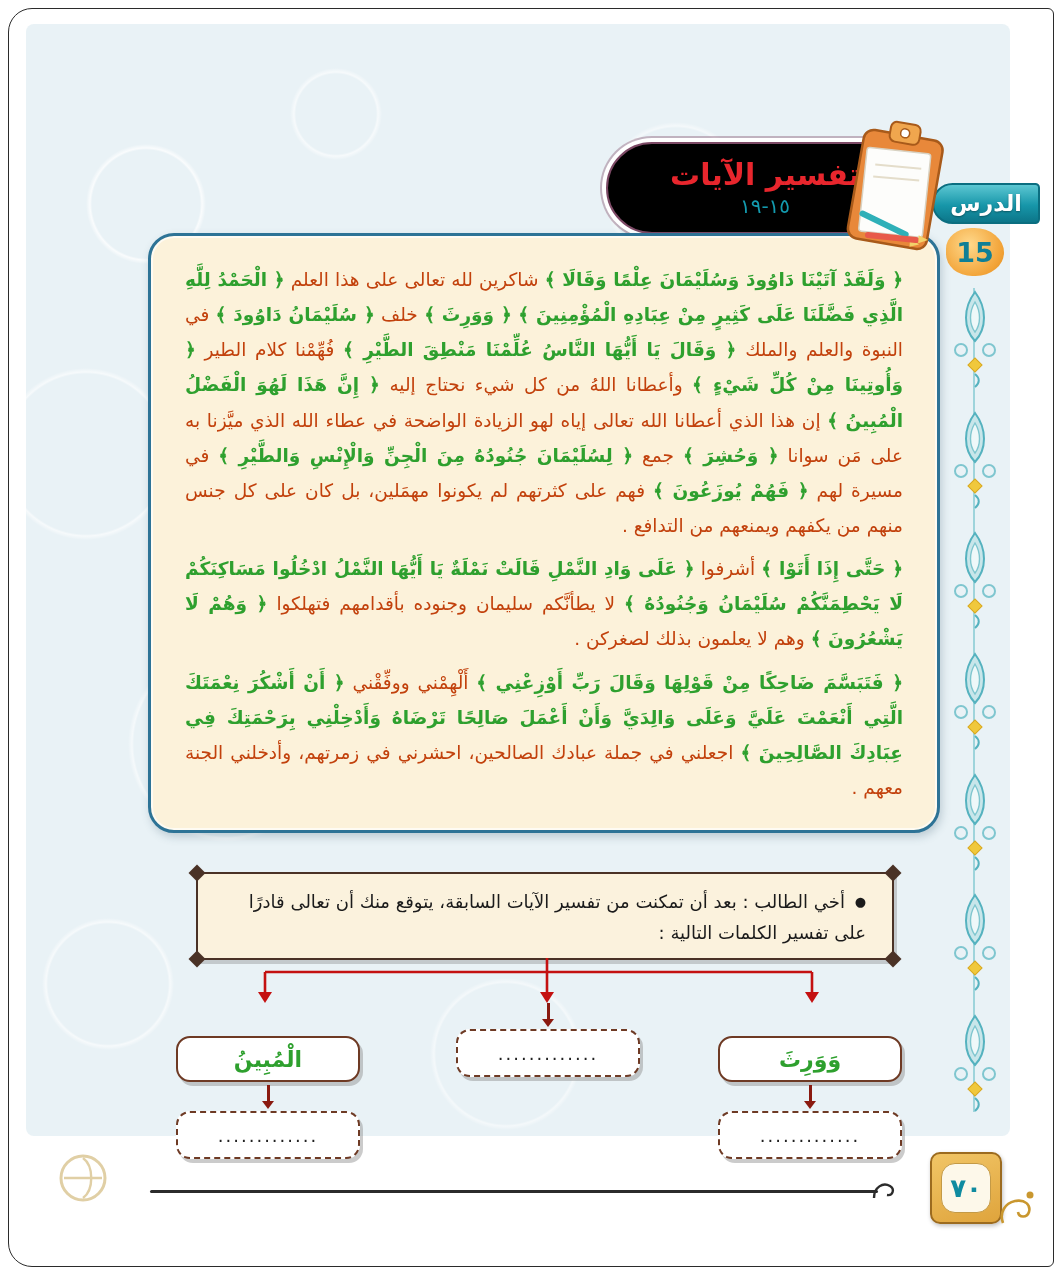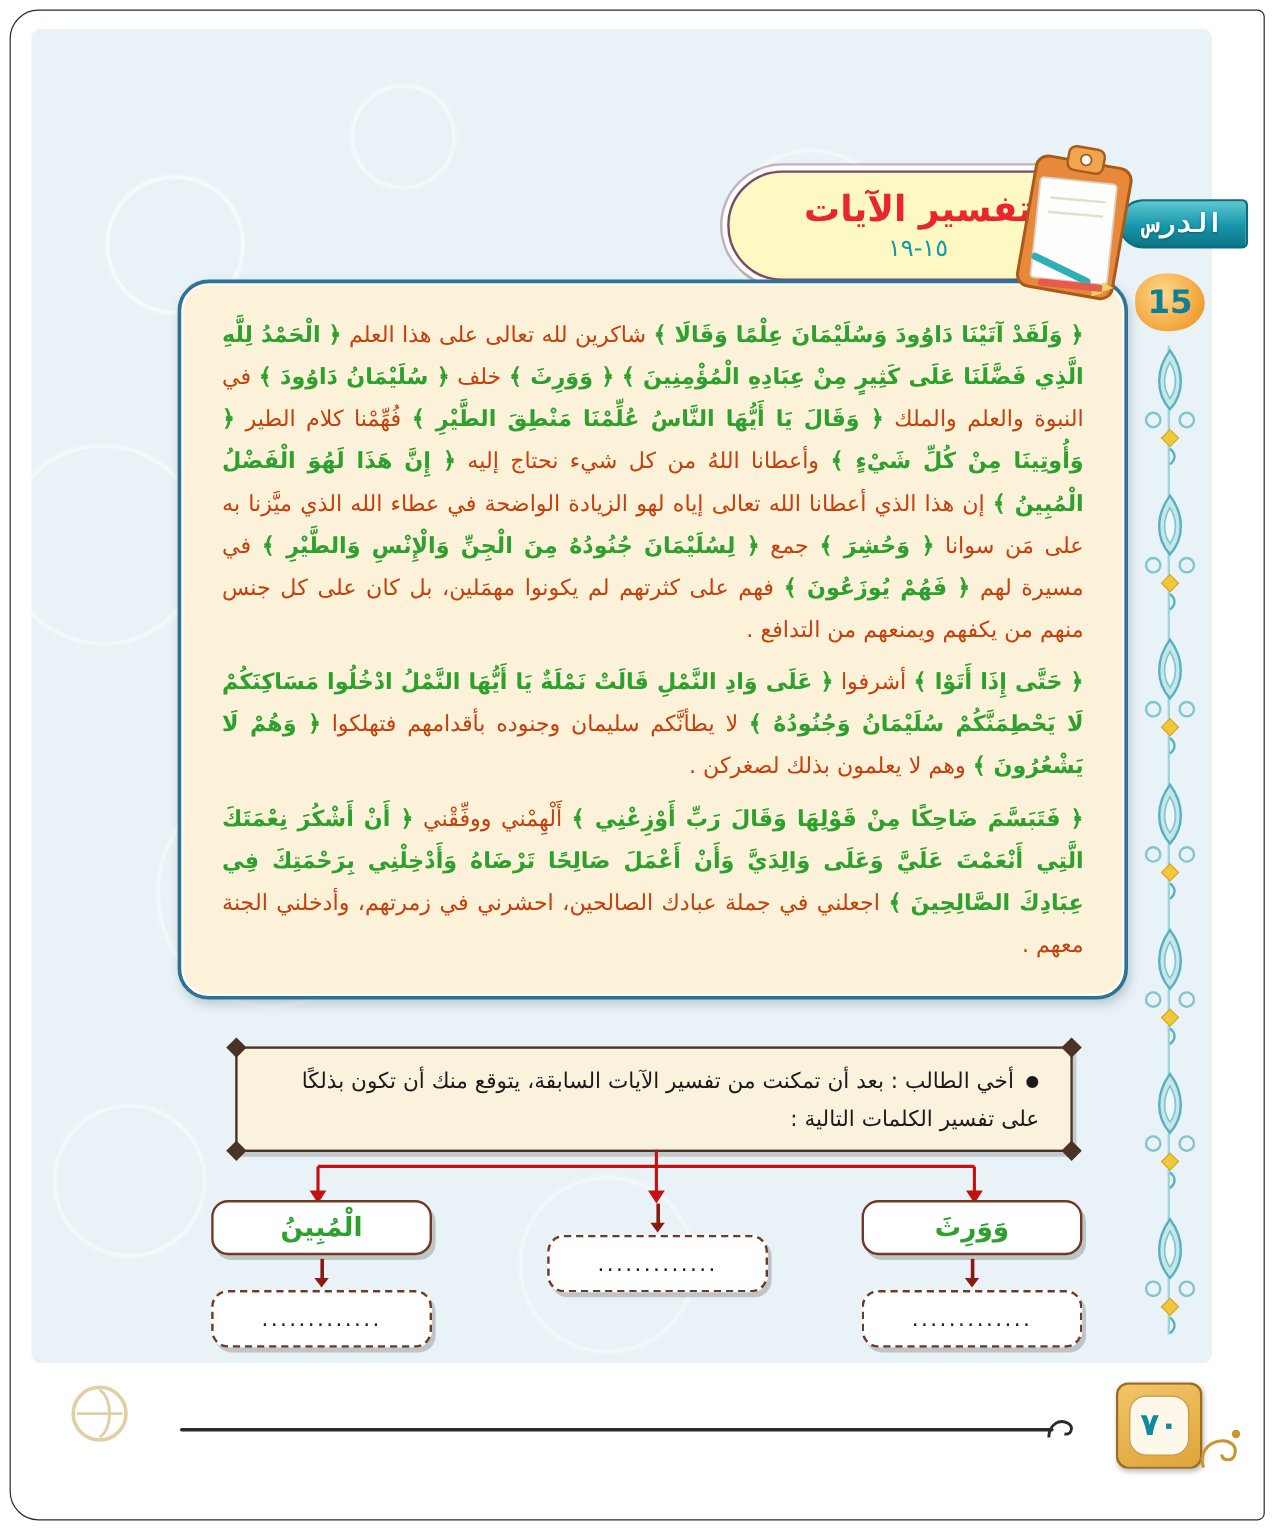--- a/index.html
+++ b/index.html
@@ -21,33 +21,33 @@
           radial-gradient(circle at 420px 420px, rgba(255,255,255,0) 100px, rgba(255,255,255,.35) 102px, rgba(255,255,255,0) 106px),
           #e9f2f6; }
 
   
   .side-strip { position:absolute; left:946px; top:288px; width:58px; height:824px;
                 display:flex; flex-direction:column; align-items:center; justify-content:space-between; }
   .side-strip::before { content:""; position:absolute; left:27px; top:0; bottom:0; width:2px; background:#9ed4db; }
   .motif { position:relative; z-index:1; }
 
   
-  .lesson-tab { position:absolute; left:932px; top:166px; width:108px; height:41px;
+  .lesson-tab { position:absolute; left:932px; top:183px; width:108px; height:41px;
                 background:linear-gradient(180deg,#5cc7d2 0%,#1796a9 55%,#0c7689 100%);
                 border:2px solid #0b6e80; border-radius:22px 5px 5px 22px;
                 display:flex; align-items:center; justify-content:center;
-                color:#ffffff; font-size:22px; font-weight:bold; text-shadow:0 1px 2px rgba(0,0,0,.35);font-family:Liberation Mono, monospace; }
+                color:#ffffff; font-size:22px; font-weight:bold; text-shadow:0 1px 2px rgba(0,0,0,.35); }
   .lesson-num { position:absolute; left:946px; top:228px; width:58px; height:48px;
                 background:radial-gradient(circle at 40% 35%, #ffd98c, #f2a337 70%, #dd8a1d);
                 border-radius:46% 54% 52% 48%; display:flex; align-items:center; justify-content:center;
                 color:#0f7f96; font-size:27px; font-weight:bold; }
 
   
   .header-badge { position:absolute; left:606px; top:142px; width:318px; height:92px;
-                  background:#fef9c3; border:2px solid #7d4a66; border-radius:46px;
+                  background:#000000; border:2px solid #7d4a66; border-radius:46px;
                   box-shadow:0 0 0 4px #ffffff, 0 0 0 6px rgba(125,74,102,.38), 2px 4px 7px rgba(0,0,0,.18);
                   display:flex; flex-direction:column; align-items:center; justify-content:center; }
   .badge-title { color:#e8262d; font-size:30px; font-weight:bold; line-height:1.1; }
   .badge-range { color:#139aae; font-size:20px; font-weight:normal; margin-top:3px; }
 
   .clipboard { position:absolute; left:826px; top:106px; width:134px; height:158px; z-index:3; }
 
   
   .tafsir-box { position:absolute; left:148px; top:233px; width:792px; height:600px;
                 background:#fcf2da; border:3px solid #2d7396; border-radius:26px;
@@ -72,21 +72,21 @@
 
   
   .arrows { position:absolute; left:150px; top:958px; width:760px; height:46px; }
 
   
   .vocab-group { position:absolute; top:1000px; width:184px; }
   .vg-right { left:718px; } .vg-mid { left:456px; } .vg-left { left:176px; }
   .word-box { height:46px; border:2.4px solid #6e3a24; border-radius:14px; background:#ffffff;
               box-shadow:3px 4px 0 rgba(140,140,140,.45);
               display:flex; align-items:center; justify-content:center;
-              font-size:22px; font-weight:700; color:#2ea02e; }
+              font-size:22px; font-weight:700; color:#2ea02e;margin-top:36px; }
   .mini-arrow { position:relative; width:3px; height:17px; background:#8a1a10; margin:3px auto 0; }
   .mini-arrow::after { content:""; position:absolute; left:-4.5px; bottom:-7px;
                        border-left:6px solid transparent; border-right:6px solid transparent;
                        border-top:8px solid #8a1a10; }
   .answer-box { margin-top:9px; height:48px; border:2.6px dashed #6e3a24; border-radius:14px;
                 background:#ffffff; box-shadow:3px 4px 0 rgba(140,140,140,.45);
                 display:flex; align-items:center; justify-content:center;
                 font-size:18px; letter-spacing:2px; color:#222222; }
 
   
@@ -181,21 +181,21 @@
       <p><span class="quran">﴿ فَتَبَسَّمَ ضَاحِكًا مِنْ قَوْلِهَا وَقَالَ رَبِّ أَوْزِعْنِي ﴾</span> <span class="plain">أَلْهِمْني ووفِّقْني</span> <span class="quran">﴿ أَنْ أَشْكُرَ نِعْمَتَكَ الَّتِي أَنْعَمْتَ عَلَيَّ وَعَلَى وَالِدَيَّ وَأَنْ أَعْمَلَ صَالِحًا تَرْضَاهُ وَأَدْخِلْنِي بِرَحْمَتِكَ فِي عِبَادِكَ الصَّالِحِينَ ﴾</span> <span class="plain">اجعلني في جملة عبادك الصالحين، احشرني في زمرتهم، وأدخلني الجنة معهم .</span> </p>
     </div>
   </div>
 
   <div class="note-box">
     <span class="note-corner nc-tl"></span>
     <span class="note-corner nc-bl"></span>
     <span class="note-corner nc-tr"></span>
     <span class="note-corner nc-br"></span>
     <span class="note-bullet">●</span>
-    <span>أخي الطالب : بعد أن تمكنت من تفسير الآيات السابقة، يتوقع منك أن تكون بذلكًا على تفسير الكلمات التالية :</span>
+    <span>أخي الطالب : بعد أن تمكنت من تفسير الآيات السابقة، يتوقع منك أن تعالى قادرًا على تفسير الكلمات التالية :</span>
   </div>
 
   <svg class="arrows" viewBox="0 0 760 46">
     <g stroke="#c41111" stroke-width="2.6" fill="none">
       <path d="M397 0 L397 14"></path>
       <path d="M115 14 L662 14"></path>
       <path d="M115 14 L115 35"></path>
       <path d="M397 14 L397 35"></path>
       <path d="M662 14 L662 35"></path>
     </g>

